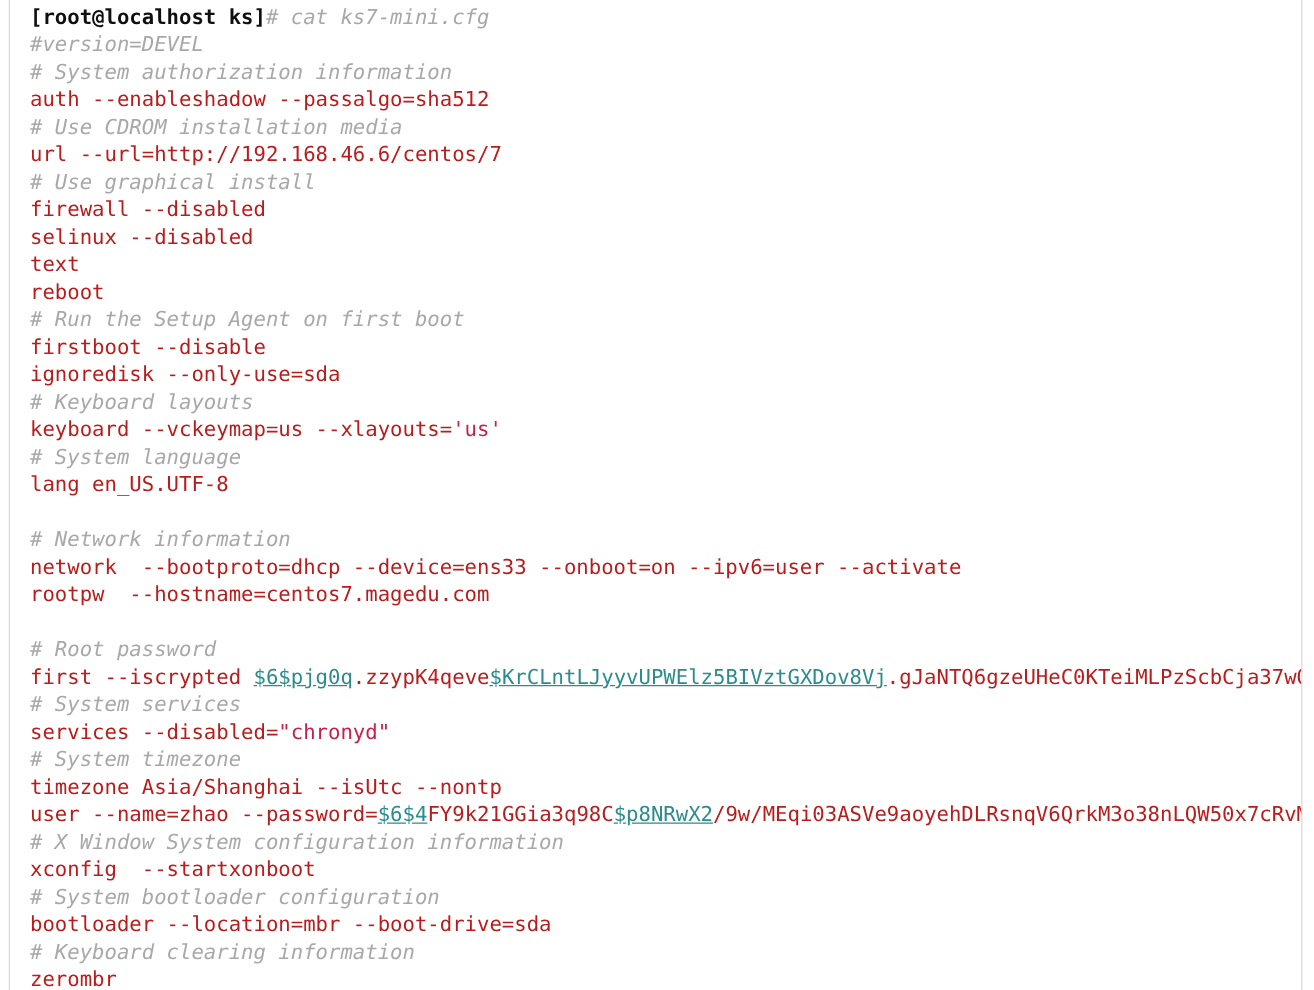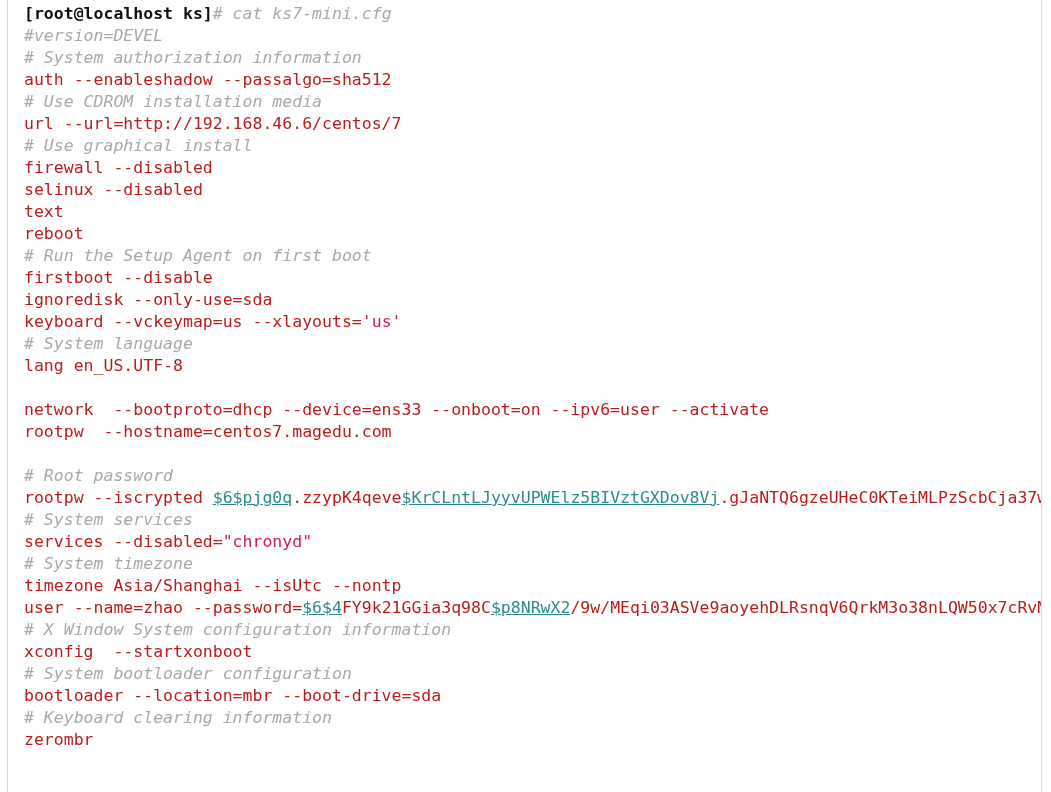--- a/index.html
+++ b/index.html
@@ -80,29 +80,31 @@
       <div class="line"><span class="tok comment"># Use CDROM installation media</span></div>
       <div class="line"><span class="tok code">url --url=http://192.168.46.6/centos/7</span></div>
       <div class="line"><span class="tok comment"># Use graphical install</span></div>
       <div class="line"><span class="tok code">firewall --disabled</span></div>
       <div class="line"><span class="tok code">selinux --disabled</span></div>
       <div class="line"><span class="tok code">text</span></div>
       <div class="line"><span class="tok code">reboot</span></div>
       <div class="line"><span class="tok comment"># Run the Setup Agent on first boot</span></div>
       <div class="line"><span class="tok code">firstboot --disable</span></div>
       <div class="line"><span class="tok code">ignoredisk --only-use=sda</span></div>
+      <div class="line"><span class="tok comment"># Keyboard layouts</span></div>
       <div class="line"><span class="tok code">keyboard --vckeymap=us --xlayouts=</span><span class="tok string">'us'</span></div>
       <div class="line"><span class="tok comment"># System language</span></div>
       <div class="line"><span class="tok code">lang en_US.UTF-8</span></div>
       <div class="line blank"></div>
+      <div class="line"><span class="tok comment"># Network information</span></div>
       <div class="line"><span class="tok code">network  --bootproto=dhcp --device=ens33 --onboot=on --ipv6=user --activate</span></div>
       <div class="line"><span class="tok code">rootpw  --hostname=centos7.magedu.com</span></div>
       <div class="line blank"></div>
       <div class="line"><span class="tok comment"># Root password</span></div>
-      <div class="line"><span class="tok code">rootpw --iscrypted </span><span class="tok var">$6$pjg0q</span><span class="tok code">.zzypK4qeve</span><span class="tok var">$KrCLntLJyyvUPWElz5BIVztGXDov8Vj</span><span class="tok code">.gJaNTQ6gzeUHeC0KTeiMLPzScbCja37wQ</span></div>
+      <div class="line"><span class="tok code">first --iscrypted </span><span class="tok var">$6$pjg0q</span><span class="tok code">.zzypK4qeve</span><span class="tok var">$KrCLntLJyyvUPWElz5BIVztGXDov8Vj</span><span class="tok code">.gJaNTQ6gzeUHeC0KTeiMLPzScbCja37wQ</span></div>
       <div class="line"><span class="tok comment"># System services</span></div>
       <div class="line"><span class="tok code">services --disabled=</span><span class="tok string">"chronyd"</span></div>
       <div class="line"><span class="tok comment"># System timezone</span></div>
       <div class="line"><span class="tok code">timezone Asia/Shanghai --isUtc --nontp</span></div>
       <div class="line"><span class="tok code">user --name=zhao --password=</span><span class="tok var">$6$4</span><span class="tok code">FY9k21GGia3q98C</span><span class="tok var">$p8NRwX2</span><span class="tok code">/9w/MEqi03ASVe9aoyehDLRsnqV6QrkM3o38nLQW50x7cRvM</span></div>
       <div class="line"><span class="tok comment"># X Window System configuration information</span></div>
       <div class="line"><span class="tok code">xconfig  --startxonboot</span></div>
       <div class="line"><span class="tok comment"># System bootloader configuration</span></div>
       <div class="line"><span class="tok code">bootloader --location=mbr --boot-drive=sda</span></div>
       <div class="line"><span class="tok comment"># Keyboard clearing information</span></div>

